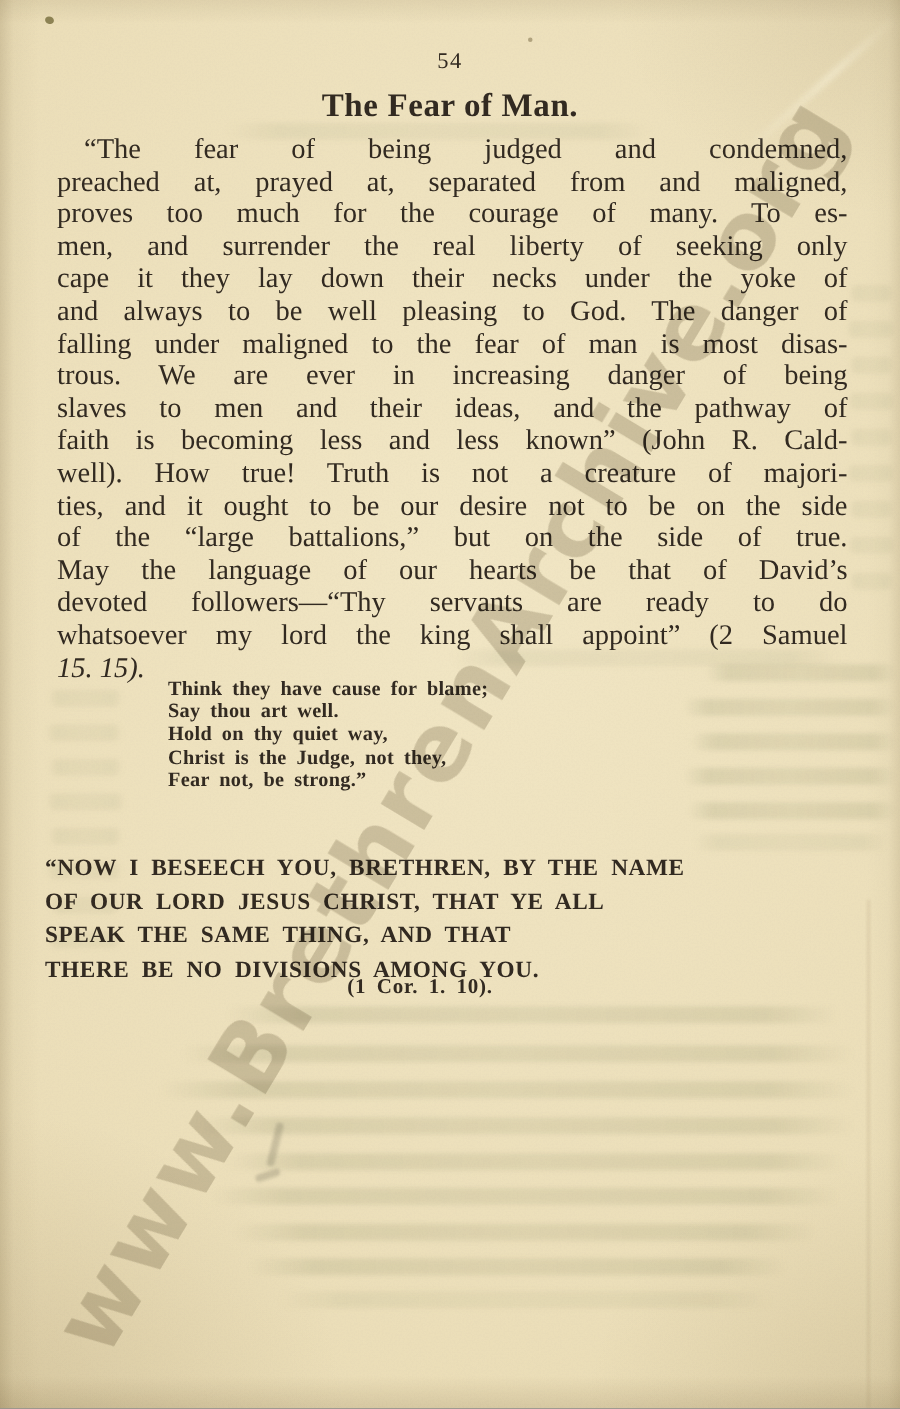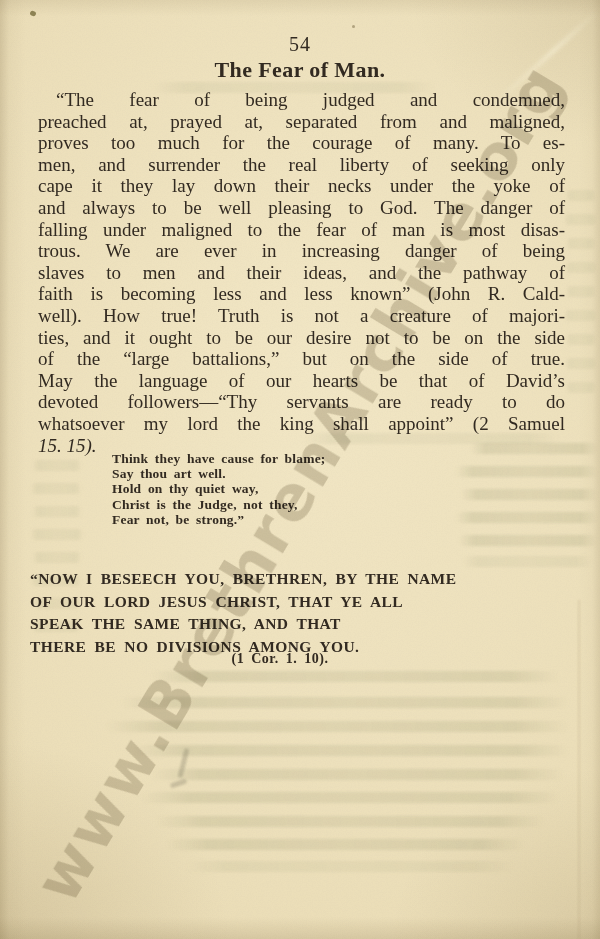--- a/index.html
+++ b/index.html
@@ -20,21 +20,21 @@
       linear-gradient(180deg, rgba(110,90,50,0.10) 0px, rgba(110,90,50,0) 16px),
       radial-gradient(55% 30% at 0% 100%,   rgba(105,85,45,0.14), rgba(105,85,45,0) 70%),
       radial-gradient(50% 26% at 100% 100%, rgba(105,85,45,0.12), rgba(105,85,45,0) 70%),
       radial-gradient(45% 22% at 100% 0%,   rgba(105,85,45,0.10), rgba(105,85,45,0) 70%);
   }
   svg.noise { position:absolute; inset:0; width:100%; height:100%; pointer-events:none; mix-blend-mode:multiply; opacity:.8; }
 
   
   .pagenum {
     position:absolute; top:33px; left:0; width:100%;
-    text-align:center; font-size:20px; letter-spacing:1px;
+    text-align:center; font-size:15px; letter-spacing:1px;
   }
   .title {
     position:absolute; top:57px; left:0; width:100%; margin:0;
     text-align:center; font-size:22px; font-weight:bold; letter-spacing:.4px;
   }
   .para { position:absolute; top:89px; left:38px; width:527px; font-size:19px; line-height:21.6px; }
   .para .line { text-align:justify; text-align-last:justify; }
   .para div:first-of-type { text-indent:18px; }
   .para div:last-of-type  { text-align-last:left;font-style:italic; }
 

